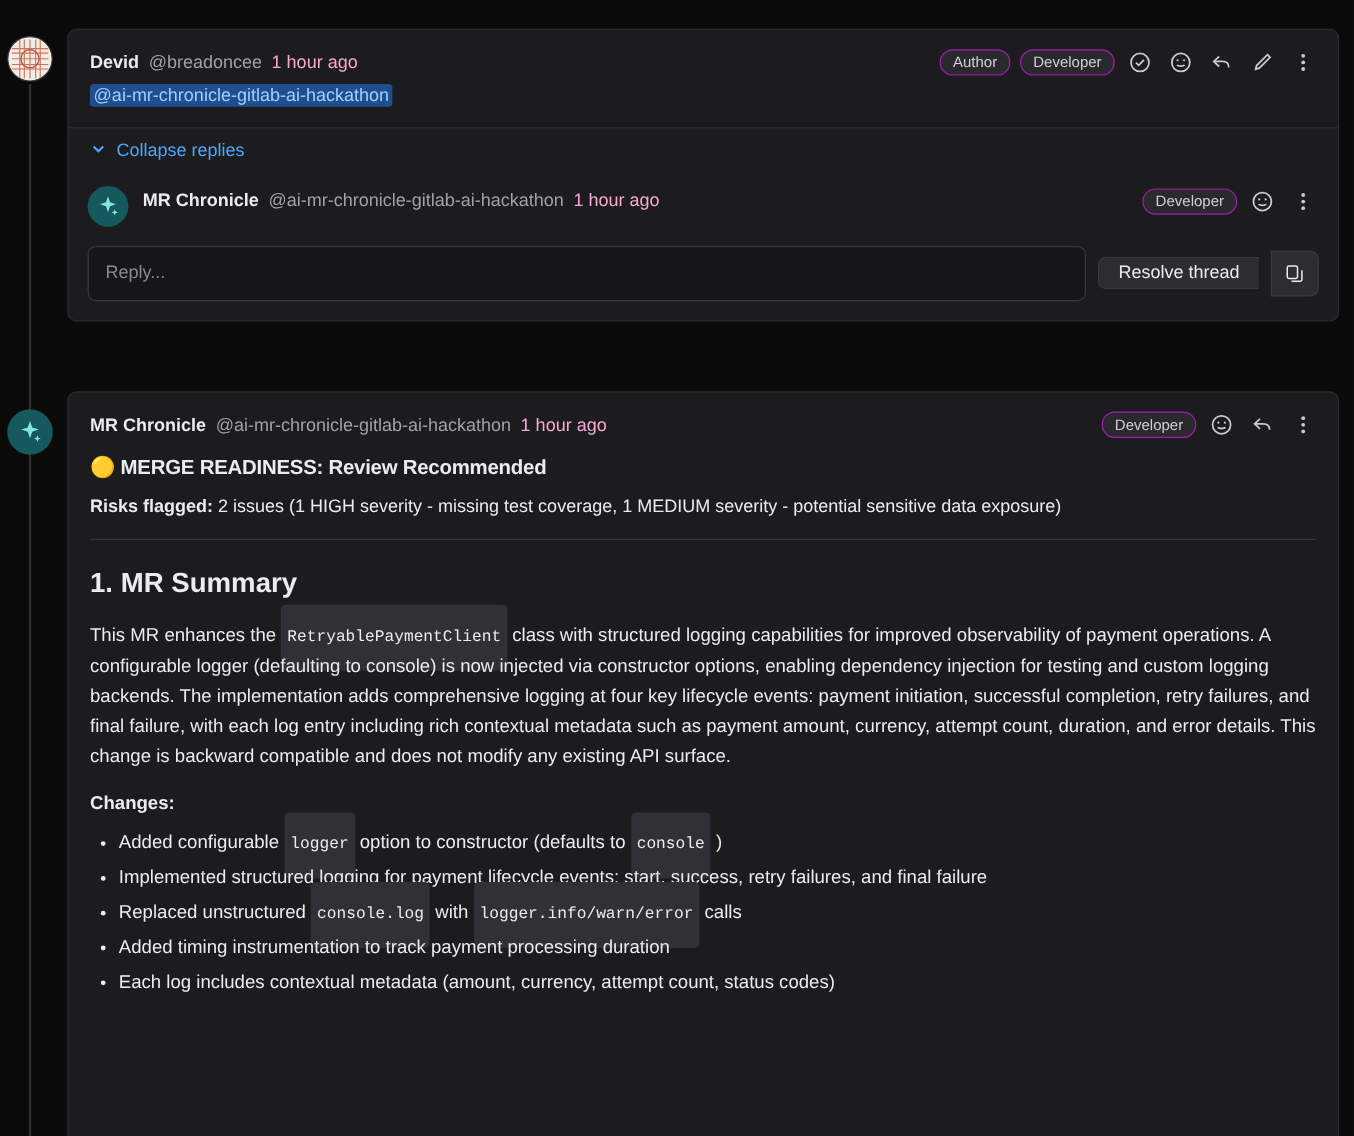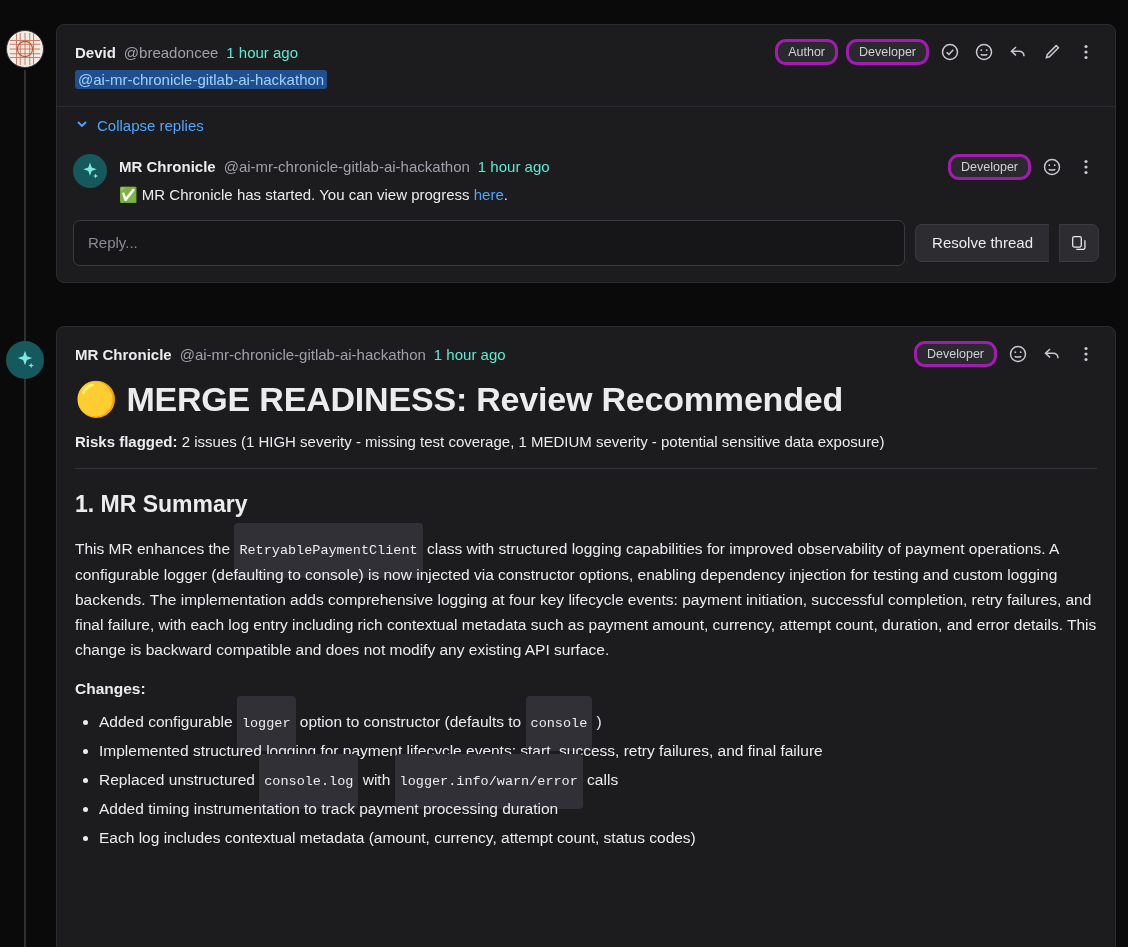--- a/index.html
+++ b/index.html
@@ -73,25 +73,25 @@
 
   .note-header {
     display: flex;
     align-items: center;
     padding: 14px 16px 0 18px;
     gap: 8px;
     font-size: 15px;
   }
   .author-name { font-weight: bold; color: #ececef; }
   .handle { color: #a0a0a8; }
-  .timestamp { color: #5eead4; }
+  .timestamp { color: #f9a8d4; }
   .spacer { flex: 1 1 auto; }
 
   .badge {
-    border: 3px solid #a21caf;
+    border: 1px solid #a21caf;
     border-radius: 11px;
     padding: 3px 10px;
     font-size: 12.5px;
     color: #d0d0d6;
     background: #2a2a2e;
     white-space: nowrap;
   }
 
   .icon-btn {
     width: 26px; height: 26px;
@@ -162,21 +162,21 @@
     border: 1px solid #3a3a40;
     border-radius: 7px;
     color: #fef9c3;
     font-size: 15px;
     padding: 0 14px;
     font-family: "Liberation Sans", sans-serif;
   }
   .reply-input::placeholder { color: #8a8a92; }
 
   .resolve-btn {
-    height: 38px;
+    height: 27px;
     background: #2c2c31;
     border: 1px solid #3a3a40;
     border-right: none;
     border-radius: 7px 0 0 7px;
     color: #ececef;
     font-size: 15px;
     padding: 0 16px;
     cursor: pointer;
     font-family: "Liberation Sans", sans-serif;
   }
@@ -189,21 +189,21 @@
     color: #ececef;
     display: flex; align-items: center; justify-content: center;
     cursor: pointer;
   }
 
   
   .report {
     padding: 2px 18px 16px 18px;
   }
   .report h1 {
-    font-size: 34px;
+    font-size: 17px;
     margin: 10px 0 14px 0;
     font-weight: bold;
     letter-spacing: -0.2px;
   }
   .risk-line { font-size: 15px; margin: 6px 0 18px 0; }
   .risk-line b { font-weight: bold; }
   hr.sep {
     border: none;
     border-top: 1px solid #36363b;
     margin: 12px 0 22px 0;
@@ -332,24 +332,20 @@
             </svg>
           </span>
           <span class="icon-btn">
             <svg width="20" height="20" viewBox="0 0 20 20" fill="currentColor">
               <circle cx="10" cy="4.5" r="1.6"></circle>
                 <circle cx="10" cy="10" r="1.6"></circle>
                 <circle cx="10" cy="15.5" r="1.6"></circle>
             </svg>
           </span>
         </div>
-        <div class="reply-text">
-          <span>✅</span>
-          <span>MR Chronicle has started. You can view progress </span><a class="link" href="#">here</a><span>.</span>
-        </div>
       </div>
     </div>
 
     <div class="reply-controls">
       <input class="reply-input" type="text" placeholder="Reply..." style="">
       <button class="resolve-btn">Resolve thread</button>
       <div class="copy-btn">
         <svg width="18" height="18" viewBox="0 0 20 20" fill="none" stroke="currentColor" stroke-width="1.4">
           <rect x="3" y="3" width="9.5" height="11.5" rx="1.6"></rect>
           <path d="M7 17h8a1.6 1.6 0 001.6-1.6V7"></path>

